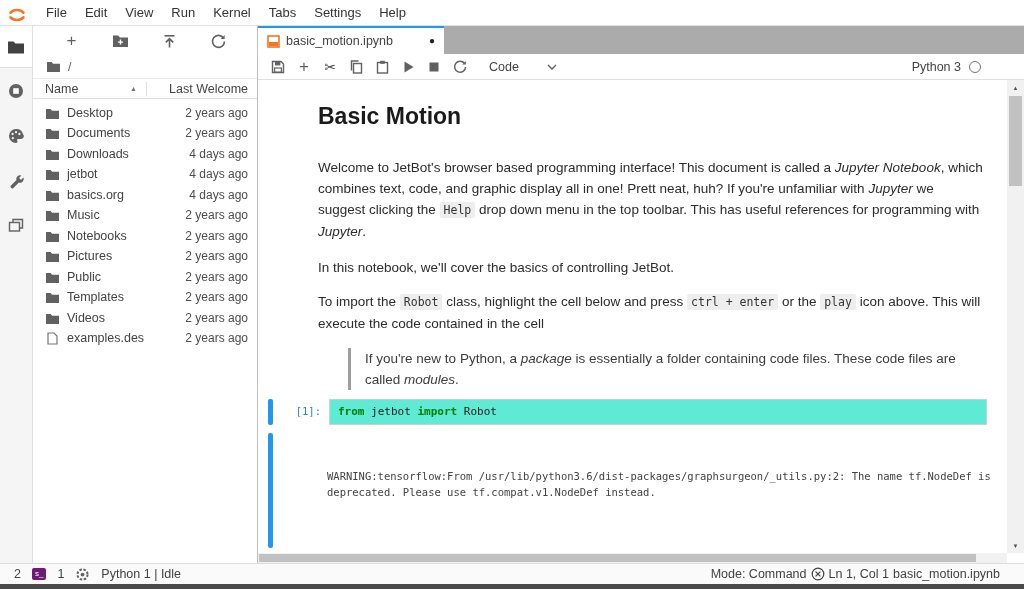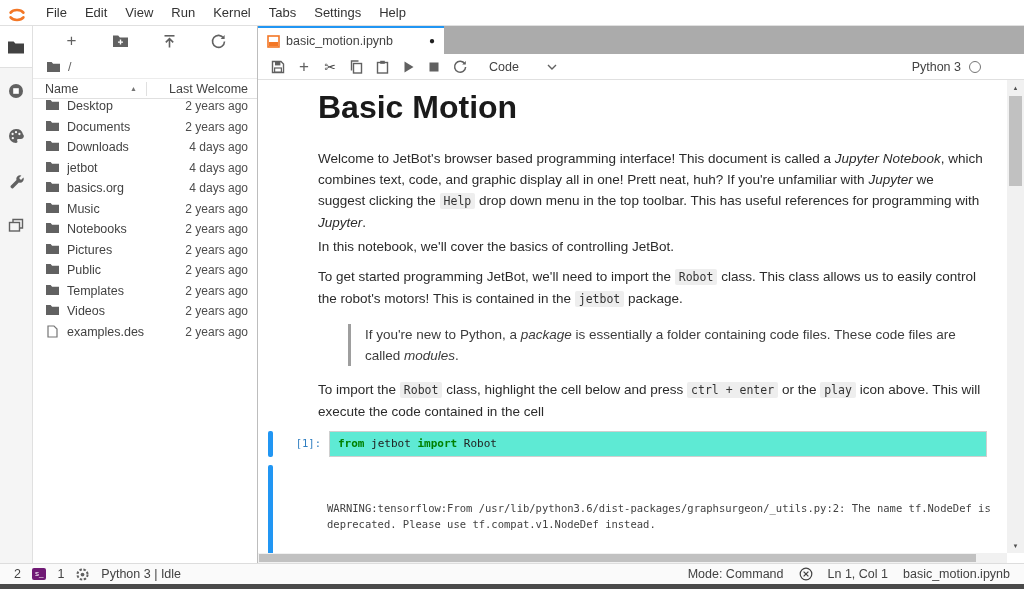--- a/index.html
+++ b/index.html
@@ -26,21 +26,21 @@
   .fb-toolbar { height:30px; display:flex; align-items:center; justify-content:space-around; padding:0 14px; }
   .fb-btn { width:24px; height:22px; display:flex; align-items:center; justify-content:center; color:#616161; }
   .fb-plus { font-size:17px; color:#616161; font-weight:400; }
   .fb-breadcrumb { height:22px; display:flex; align-items:center; gap:7px; padding-left:13px; color:#616161; }
   .fb-header { height:21px; display:flex; align-items:center; border-top:1px solid #ececec;
                border-bottom:1px solid #e0e0e0; color:#424242; }
   .fb-header .name-col { flex:1; display:flex; align-items:center; padding-left:12px;
                          border-right:1px solid #e0e0e0; }
   .sort-caret { margin-left:auto; margin-right:9px; font-size:7px; color:#757575; }
   .fb-header .mod-col { width:110px; display:flex; align-items:center; justify-content:flex-end; padding-right:9px; }
-  .fb-row { height:20.5px; display:flex; align-items:flex-start; padding-left:12px; color:#424242; }
+  .fb-row { height:20.5px; display:flex; align-items:flex-end; padding-left:12px; color:#424242; }
   .fb-row .fname { flex:1; margin-left:7px; white-space:nowrap; overflow:hidden; }
   .fb-row .fdate { width:112px; text-align:right; padding-right:9px; font-size:12px; color:#4c4c4c; white-space:nowrap; }
 
   
   .main { position:absolute; left:258px; top:26px; right:0; bottom:26px; }
   .tabbar { height:28px; background:#ababab; display:flex; }
   .tab { width:186px; background:#fff; border-top:2px solid #2196f3; display:flex;
          align-items:center; gap:6px; padding:0 9px; }
   .tab-title { flex:1; font-size:12.5px; color:#424242; white-space:nowrap; overflow:hidden; }
   .tab-dot { font-size:10px; color:#212121; line-height:1; }
@@ -60,23 +60,23 @@
   .vscroll { position:absolute; top:0; right:0; width:17px; bottom:10px; background:#f1f1f1; }
   .varrow { position:absolute; left:0; width:17px; height:15px; display:flex; align-items:center;
             justify-content:center; font-size:6px; color:#505050; }
   .varrow.up{ top:0; } .varrow.down{ bottom:0; }
   .vthumb { position:absolute; top:16px; left:2px; right:2px; height:90px; background:#c1c1c1; }
   .hscroll { position:absolute; left:0; right:17px; bottom:0; height:10px; background:#f1f1f1; }
   .hthumb { position:absolute; left:1px; top:1px; bottom:1px; width:calc(100% - 32px); background:#c1c1c1; }
 
   .cells { position:absolute; top:0; left:0; right:17px; bottom:10px; padding-left:10px; overflow:hidden; }
   .md { margin-left:50px; margin-right:24px; color:#2b2b2b; font-size:13.5px; line-height:21px; }
-  .md.h1 { margin-top:12px; font-size:32px; line-height:30px; font-weight:bold; color:#1a1a1a; }
+  .md.h1 { margin-top:21px; font-size:23px; line-height:30px; font-weight:bold; color:#1a1a1a; }
   .md.p1 { margin-top:26px; }
-  .md.p2 { margin-top:3px; }
+  .md.p2 { margin-top:15px; }
   .md.h2 { margin-top:16px; font-size:19px; line-height:24px; font-weight:bold; color:#1a1a1a; }
   .md.p3 { margin-top:9px; }
   .md.quote { margin-top:14px; margin-left:80px; padding-left:14px; border-left:3px solid #9e9e9e; color:#3c3c3c; }
   .md.p4 { margin-top:13px; }
   .seg-i { font-style:italic; }
   .seg-c { font-family:"DejaVu Sans Mono",monospace; font-size:11.5px; background:#eee;
            padding:1px 4px; border-radius:2px; color:#333; }
   .seg-k { color:#008000; font-weight:bold; }
 
   .code-row { display:flex; margin-top:9px; margin-right:20px; }
@@ -88,21 +88,21 @@
 
   .out-row { display:flex; margin-top:8px; margin-right:12px; }
   .out-spacer { width:54px; flex:none; }
   .nb-output { flex:1; padding-top:3px; font-family:"DejaVu Sans Mono",monospace; font-size:10.5px;
                line-height:16px; color:#424242; white-space:pre-wrap; word-break:break-all; }
 
   
   .statusbar { position:absolute; left:0; bottom:5px; width:1024px; height:21px; background:#fafafa;
                border-top:1px solid #ddd; display:flex; align-items:center; font-size:12.5px; color:#424242; }
   .sb-left { display:flex; align-items:center; gap:11px; padding-left:14px; }
-  .sb-right { margin-left:auto; display:flex; align-items:center; gap:15px; padding-right:14px; }
+  .sb-right { margin-left:auto; display:flex; align-items:center; gap:4px; padding-right:24px; }
   .term-badge { background:#701a75; color:#fff; font-family:Liberation Sans, sans-serif; font-size:8px;
                 padding:2px 3px; border-radius:2px; line-height:1; }
   .bottom-edge { position:absolute; left:0; bottom:0; width:1024px; height:5px; background:#4a4a4a; }
 </style>
 </head>
 <body>
 
 <div class="menubar">
   <span class="logo">
     <svg width="20" height="20" viewBox="0 0 20 20">
@@ -367,23 +367,22 @@
     <span class="tb-spacer"></span>
     <span class="kernel-name">Python 3</span>
     <span class="kernel-status"></span>
   </div>
 
   <div class="content">
     <div class="cells">
       <h1 class="md h1">Basic Motion</h1>
       <p class="md p1"><span class="seg-p">Welcome to JetBot's browser based programming interface! This document is called a </span><span class="seg-i">Jupyter Notebook</span><span class="seg-p">, which combines text, code, and graphic display all in one! Prett neat, huh? If you're unfamiliar with </span><span class="seg-i">Jupyter</span><span class="seg-p"> we suggest clicking the </span><span class="seg-c">Help</span><span class="seg-p"> drop down menu in the top toolbar. This has useful references for programming with </span><span class="seg-i">Jupyter</span><span class="seg-p">.</span></p>
       <p class="md p2">In this notebook, we'll cover the basics of controlling JetBot.</p>
-      <p class="md p3"><span class="seg-p">To get started programming JetBot, we'll need to import the </span><span class="seg-c">Robot</span><span class="seg-p"> class. This class allows us to easily control the robot's motors! This is contained in the </span><span class="seg-c">jetbot</span><span class="seg-p"> package.</span></p>
+      <p class="md p4"><span class="seg-p">To import the </span><span class="seg-c">Robot</span><span class="seg-p"> class, highlight the cell below and press </span><span class="seg-c">ctrl + enter</span><span class="seg-p"> or the </span><span class="seg-c">play</span><span class="seg-p"> icon above. This will execute the code contained in the cell</span></p>
       <p class="md quote"><span class="seg-p">If you're new to Python, a </span><span class="seg-i">package</span><span class="seg-p"> is essentially a folder containing code files. These code files are called </span><span class="seg-i">modules</span><span class="seg-p">.</span></p>
-      <p class="md p4"><span class="seg-p">To import the </span><span class="seg-c">Robot</span><span class="seg-p"> class, highlight the cell below and press </span><span class="seg-c">ctrl + enter</span><span class="seg-p"> or the </span><span class="seg-c">play</span><span class="seg-p"> icon above. This will execute the code contained in the cell</span></p>
 
       <div class="code-row">
         <div class="collapser"></div>
         <div class="prompt-col">[1]:</div>
         <div class="code-input"><span class="seg-k">from</span><span class="seg-p"> jetbot </span><span class="seg-k">import</span><span class="seg-p"> Robot</span></div>
       </div>
 
       <div class="out-row">
         <div class="collapser"></div>
         <div class="out-spacer"></div>
@@ -409,21 +408,21 @@
   <div class="sb-left">
     <span>2</span>
     <span class="term-badge">s_</span>
     <span>1</span>
     <span>
       <svg width="15" height="15" viewBox="0 0 16 16">
         <circle cx="8" cy="8" r="5.4" fill="none" stroke="#616161" stroke-width="2.1" stroke-dasharray="2.6 1.7"></circle>
         <circle cx="8" cy="8" r="2" fill="#616161"></circle>
       </svg>
     </span>
-    <span>Python 3 | Idle</span>
+    <span>Python 1 | Idle</span>
   </div>
   <div class="sb-right">
     <span>Mode: Command</span>
     <span>
       <svg width="14" height="14" viewBox="0 0 14 14">
         <circle cx="7" cy="7" r="5.8" fill="none" stroke="#424242" stroke-width="1.2"></circle>
         <path d="M4.6 4.6 l4.8 4.8 M9.4 4.6 l-4.8 4.8" stroke="#424242" stroke-width="1.2"></path>
       </svg>
     </span>
     <span>Ln 1, Col 1</span>

